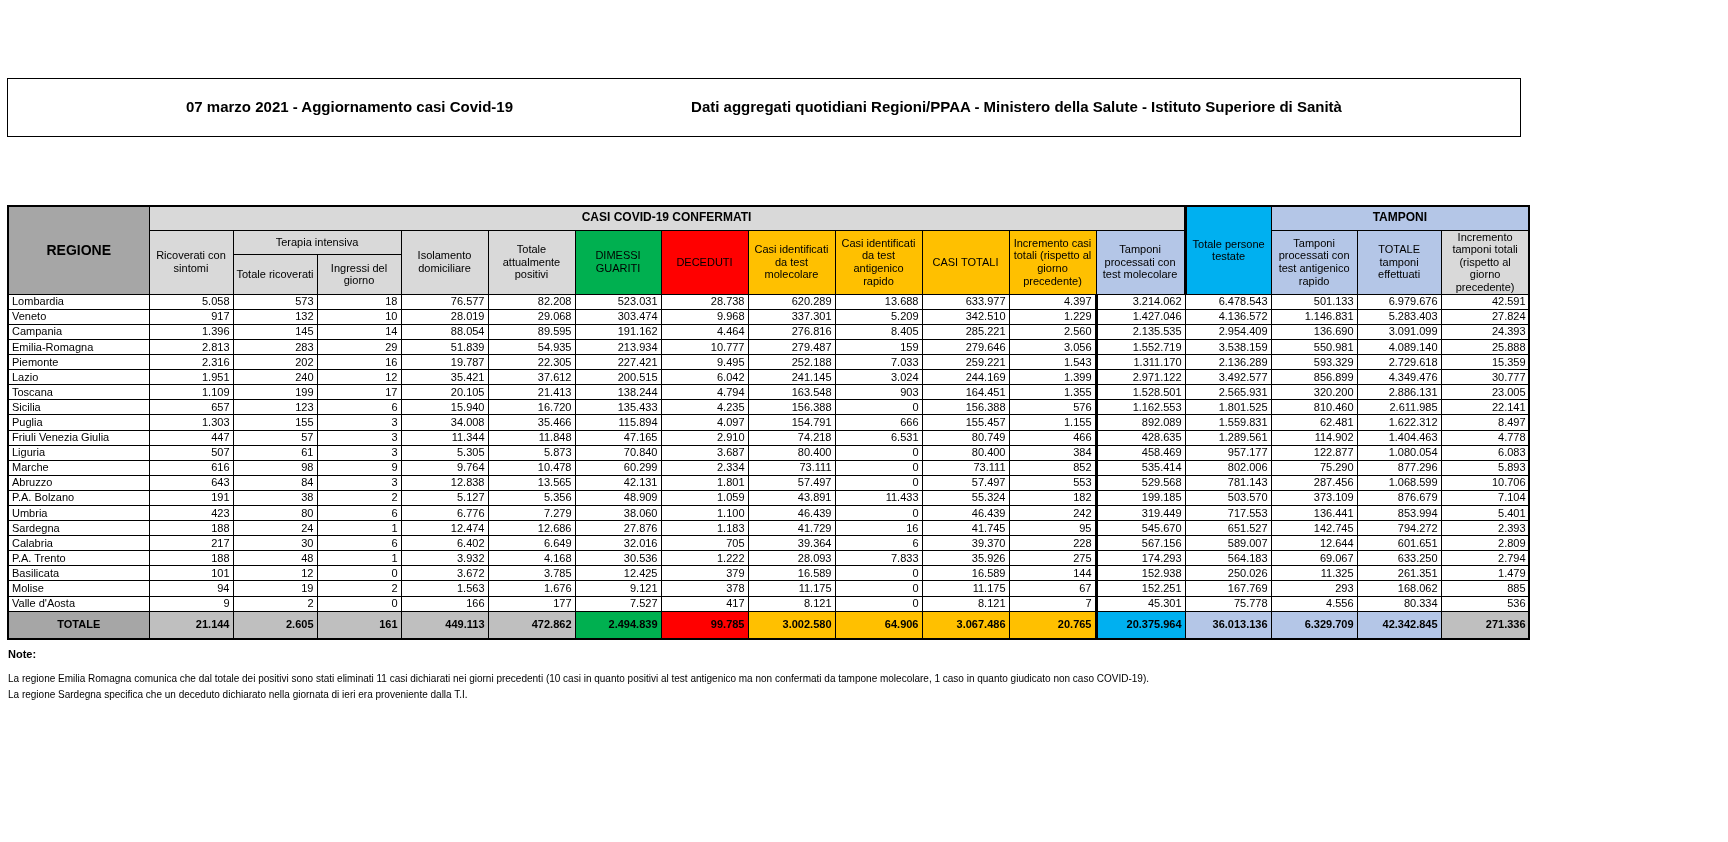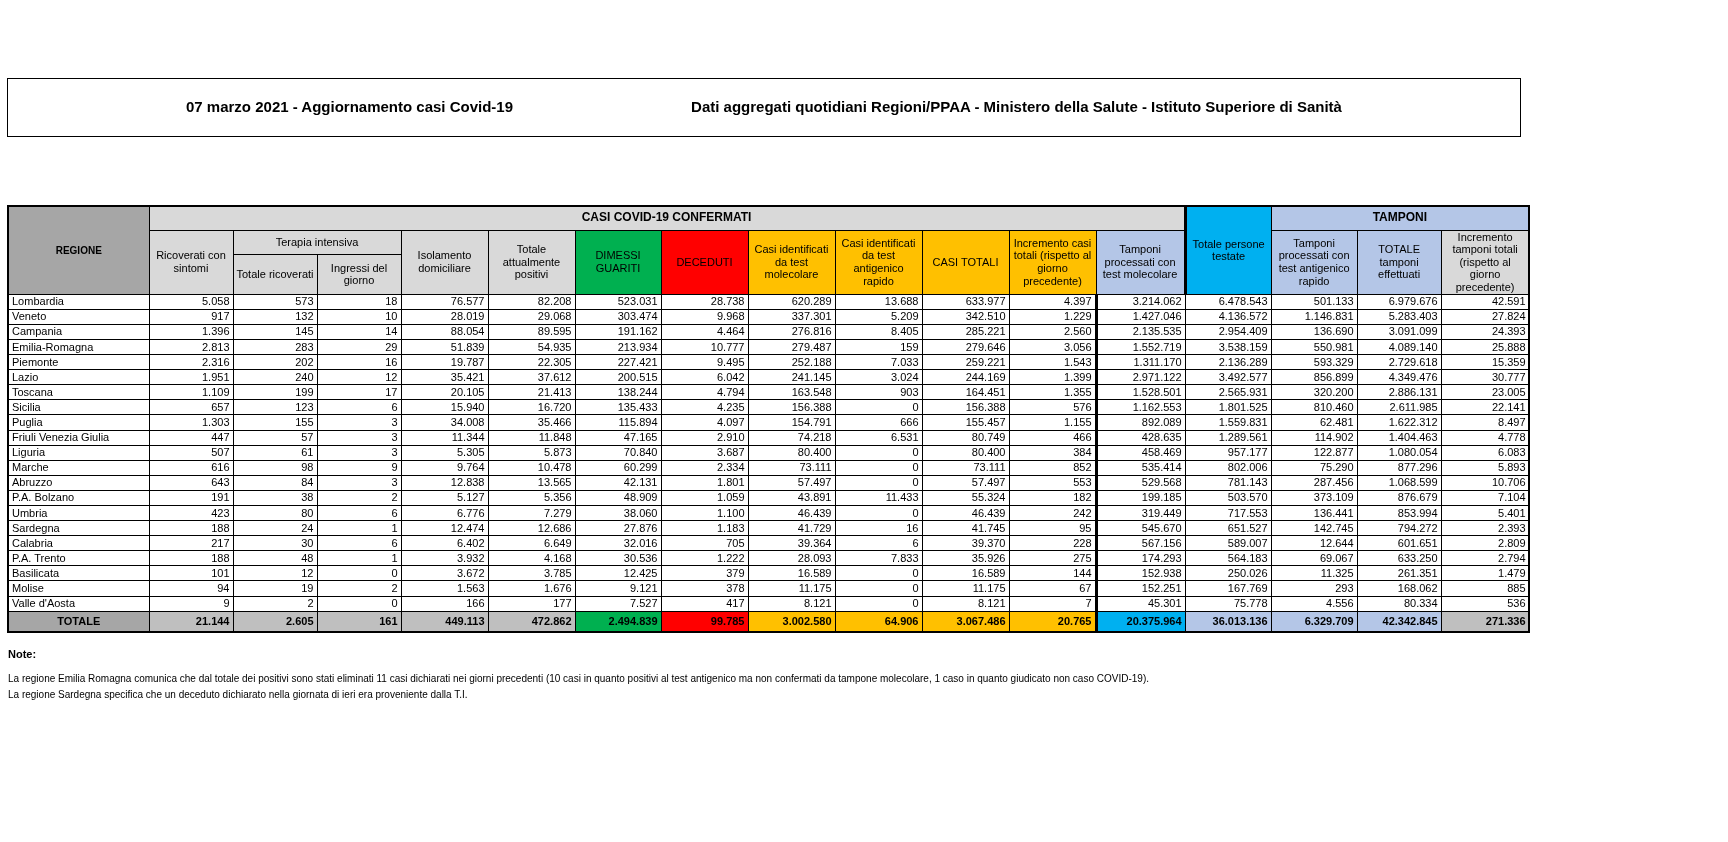--- a/index.html
+++ b/index.html
@@ -14,35 +14,35 @@
 
   
   table.covid{position:absolute;left:7px;top:205px;width:1521px;
               border-collapse:collapse;table-layout:fixed;
               border:2px solid #000;}
   table.covid th, table.covid td{border:1px solid #000;overflow:hidden;}
 
   thead th{font-size:11px;font-weight:400;text-align:center;vertical-align:middle;
            background:#d9d9d9;line-height:1.15;padding:0 2px;}
   tr.hr1{height:24px;} tr.hr2{height:23px;} tr.hr3{height:38px;}
-  th.regione{background:#a6a6a6;font-weight:700;font-size:10px;margin-left:37px;}
+  th.regione{background:#a6a6a6;font-weight:700;font-size:14px;margin-left:37px;}
   th.band{font-weight:700;font-size:12px;}
   th.green{background:#00b050;}
   th.red{background:#ff0000;}
   th.yellow{background:#ffc000;}
   th.cyan{background:#00b0f0;}
   th.lblue{background:#b4c6e7;}
   .thick-left{border-left:3px solid #000 !important;}
 
   tbody tr{height:15.1px;}
   tbody td{font-size:11px;background:#fff;padding:0;line-height:1;}
   td.region{text-align:left;padding-left:3px;}
   td.num{text-align:right;padding-right:3px;}
 
-  tr.total{height:21px;}
+  tr.total{height:28px;}
   tr.total td{font-weight:700;font-size:11px;}
   tr.total td.label{text-align:center;}
 
   
   .notes{position:absolute;left:8px;top:648px;width:1500px;}
   .notes .nh{font-size:11px;font-weight:700;margin:0 0 13px 0;}
   .notes .nl{font-size:10px;margin:0 0 3px 0;line-height:1.25;}
 </style>
 </head>
 <body>

